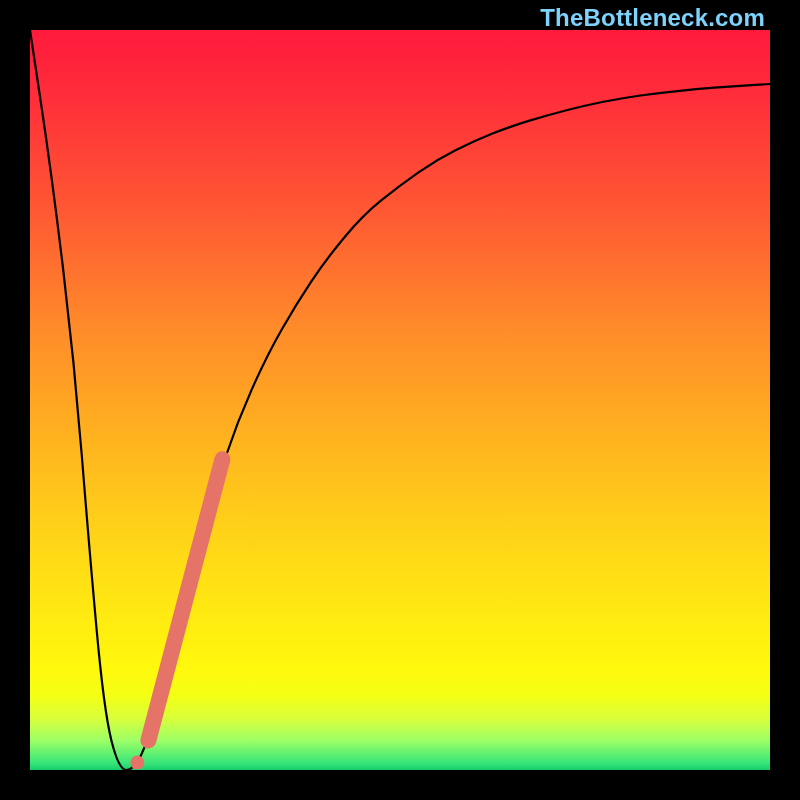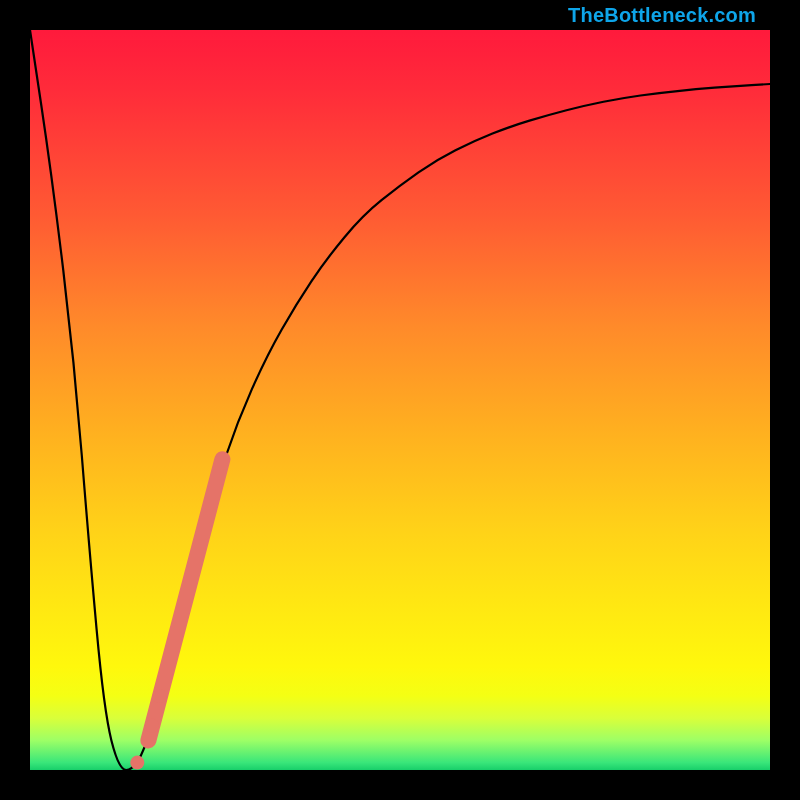--- a/index.html
+++ b/index.html
@@ -41,25 +41,25 @@
       #f4ff14 90%,
       #d9ff3a 93%,
       #9dff66 96%,
       #39e67a 99%,
       #18cf6a 100%
     );
   }
   .watermark {
     position: absolute;
     top: 4px;
-    right: 44px;
+    right: 35px;
     font-family: Arial, Helvetica, sans-serif;
-    font-size: 20px;
+    font-size: 24px;
     font-weight: 600;
-    color: #0ea5e9;
+    color: #7dd3fc;
     letter-spacing: 0.2px;
     user-select: none;
   }
   svg {
     position: absolute;
     left: 0; top: 0;
     width: 740px;
     height: 740px;
     overflow: visible;
   }

